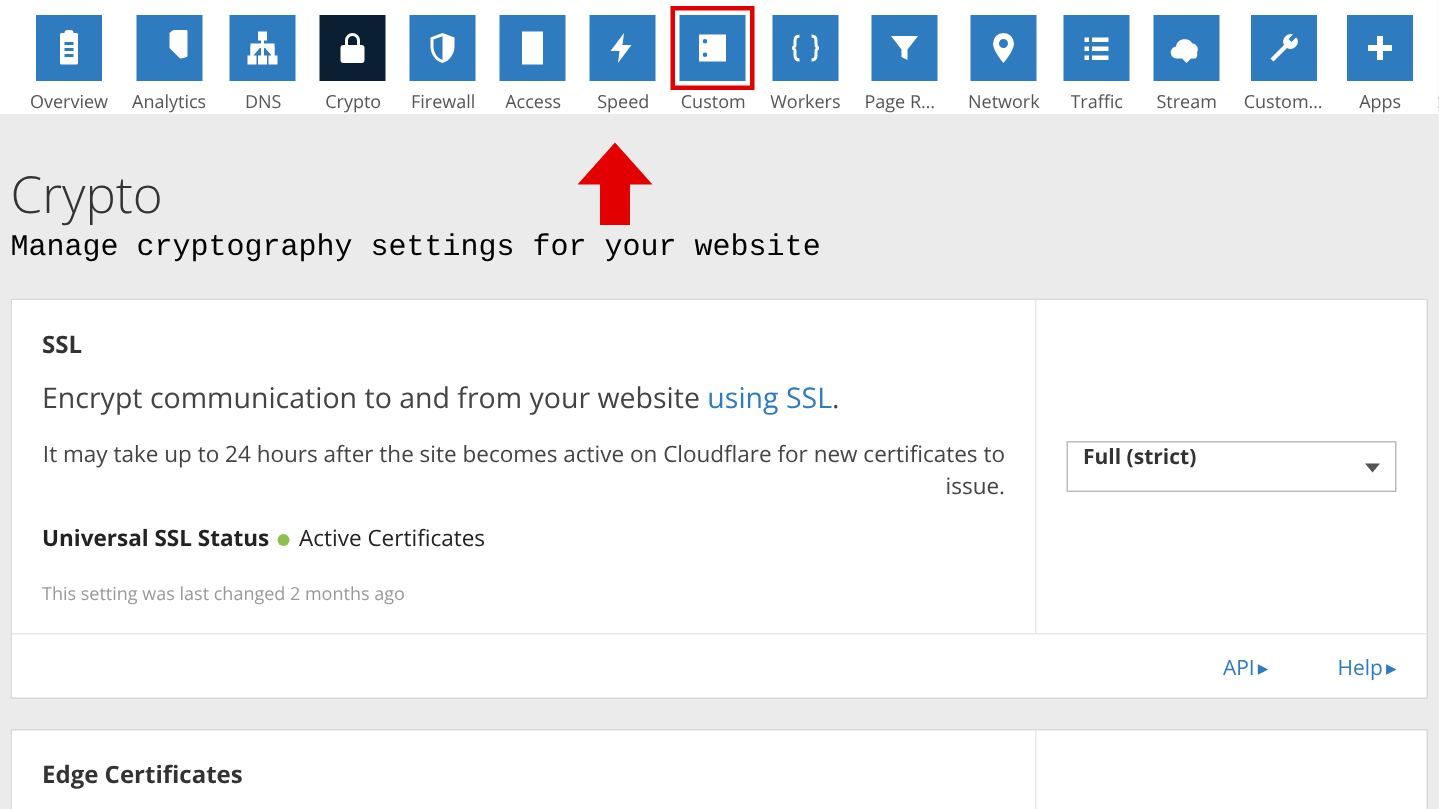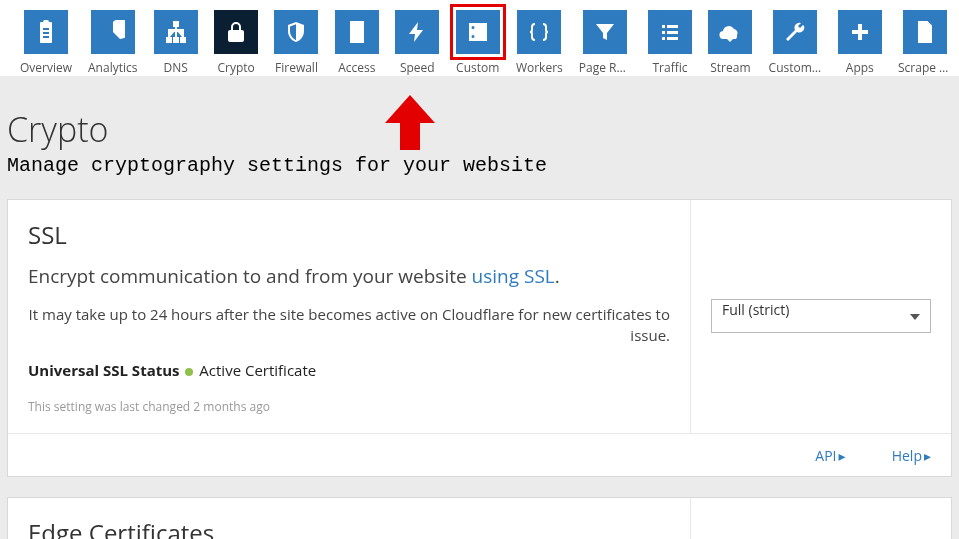--- a/index.html
+++ b/index.html
@@ -19,30 +19,30 @@
     .arrow-annotation { position: absolute; left: 385px; top: 95px; }
     
     .content { background: #ebebeb; padding: 30px 7px 0; min-height: 450px; }
     .page-title { font-size: 34px; font-weight: 300; color: #333; margin-bottom: 2px; }
     .page-subtitle { font-size: 20px; font-weight: 300; color: #000000; margin-bottom: 22px; font-family: Liberation Mono, monospace; }
     
     .card { background: #fff; border: 1px solid #d9d9d9; margin-bottom: 20px; }
     .card-body { display: flex; }
     .card-main { flex: 1; padding: 18px 20px; border-right: 1px solid #e8e8e8; }
     .card-side { width: 260px; padding: 18px 20px; display: flex; align-items: center; justify-content: center; }
-    .card-title { font-size: 24px; font-weight: 400; color: #333; margin-bottom: 12px; }
+    .card-title { font-size: 16px; font-weight: 700; color: #333; margin-bottom: 12px; }
     .card-desc { font-size: 19px; color: #444; margin-bottom: 14px; line-height: 1.4; }
     .card-desc a { color: #2f7bbf; text-decoration: none; }
     .card-note { font-size: 15px; color: #444; margin-bottom: 14px; line-height: 1.4; text-align: right; }
     .card-status { font-size: 15px; color: #222; margin-bottom: 18px; }
     .card-status b { font-weight: 700; }
     .status-dot { display: inline-block; width: 8px; height: 8px; border-radius: 50%; background: #8fbf4d; margin: 0 2px; }
     .card-meta { font-size: 12px; color: #999; }
     
-    .select { width: 220px; height: 34px; border: 1px solid #bbb; background: #fff; padding: 0 28px 0 10px; font-size: 14px; color: #333; position: relative; cursor: pointer; }
+    .select { width: 220px; height: 34px; border: 1px solid #bbb; background: #fff; padding: 0 28px 0 10px; font-size: 14px; color: #333; position: relative; cursor: pointer; font-weight: bold; }
     .select::after { content: ''; position: absolute; right: 10px; top: 14px; border-left: 5px solid transparent; border-right: 5px solid transparent; border-top: 6px solid #555; }
     
     .card-footer { border-top: 1px solid #e8e8e8; padding: 10px 20px; text-align: right; }
     .footer-link { color: #2f7bbf; font-size: 14px; text-decoration: none; margin-left: 42px; cursor: pointer; text-align: right; }
     .caret { display: inline-block; margin-left: 2px; }
   </style>
 </head>
 <body>
 
 <div class="nav-row" id="nav-row">
@@ -133,20 +133,28 @@
       <div class="nav-icon">
         <svg viewBox="0 0 24 24">
           <path d="M3 4h18l-7 9v7l-4-2v-5z"></path>
         </svg>
       </div>
       <div class="nav-label">Page Rules</div>
     </div>
     <div class="nav-item">
       <div class="nav-icon">
         <svg viewBox="0 0 24 24">
+          <path d="M12 2a7 7 0 0 0-7 7c0 5 7 13 7 13s7-8 7-13a7 7 0 0 0-7-7zm0 10a3 3 0 1 1 0-6 3 3 0 0 1 0 6z"></path>
+        </svg>
+      </div>
+      <div class="nav-label">Network</div>
+    </div>
+    <div class="nav-item">
+      <div class="nav-icon">
+        <svg viewBox="0 0 24 24">
           <path d="M4 5h3v3H4zm5 0h11v3H9zM4 11h3v3H4zm5 0h11v3H9zM4 17h3v3H4zm5 0h11v3H9z"></path>
         </svg>
       </div>
       <div class="nav-label">Traffic</div>
     </div>
     <div class="nav-item">
       <div class="nav-icon">
         <svg viewBox="0 0 24 24">
           <path d="M19 15a4 4 0 0 0-3-6 6 6 0 0 0-11 2 4 4 0 0 0 1 8h12a4 4 0 0 0 1-4zM8 18l4 4 4-4H8z"></path>
         </svg>
@@ -194,21 +202,21 @@
     <div class="card-body">
       <div class="card-main">
         <div class="card-title">SSL</div>
         <div class="card-desc">
           <span>Encrypt communication to and from your website </span><a href="#">using SSL</a><span>.</span>
         </div>
         <div class="card-note">It may take up to 24 hours after the site becomes active on Cloudflare for new certificates to issue.</div>
         <div class="card-status">
           <b>Universal SSL Status</b>
           <span class="status-dot"></span>
-          <span>Active Certificate</span>
+          <span>Active Certificates</span>
         </div>
         <div class="card-meta">This setting was last changed 2 months ago</div>
       </div>
       <div class="card-side">
         <div class="select">
           <span>Full (strict)</span>
         </div>
       </div>
     </div>
     <div class="card-footer">

